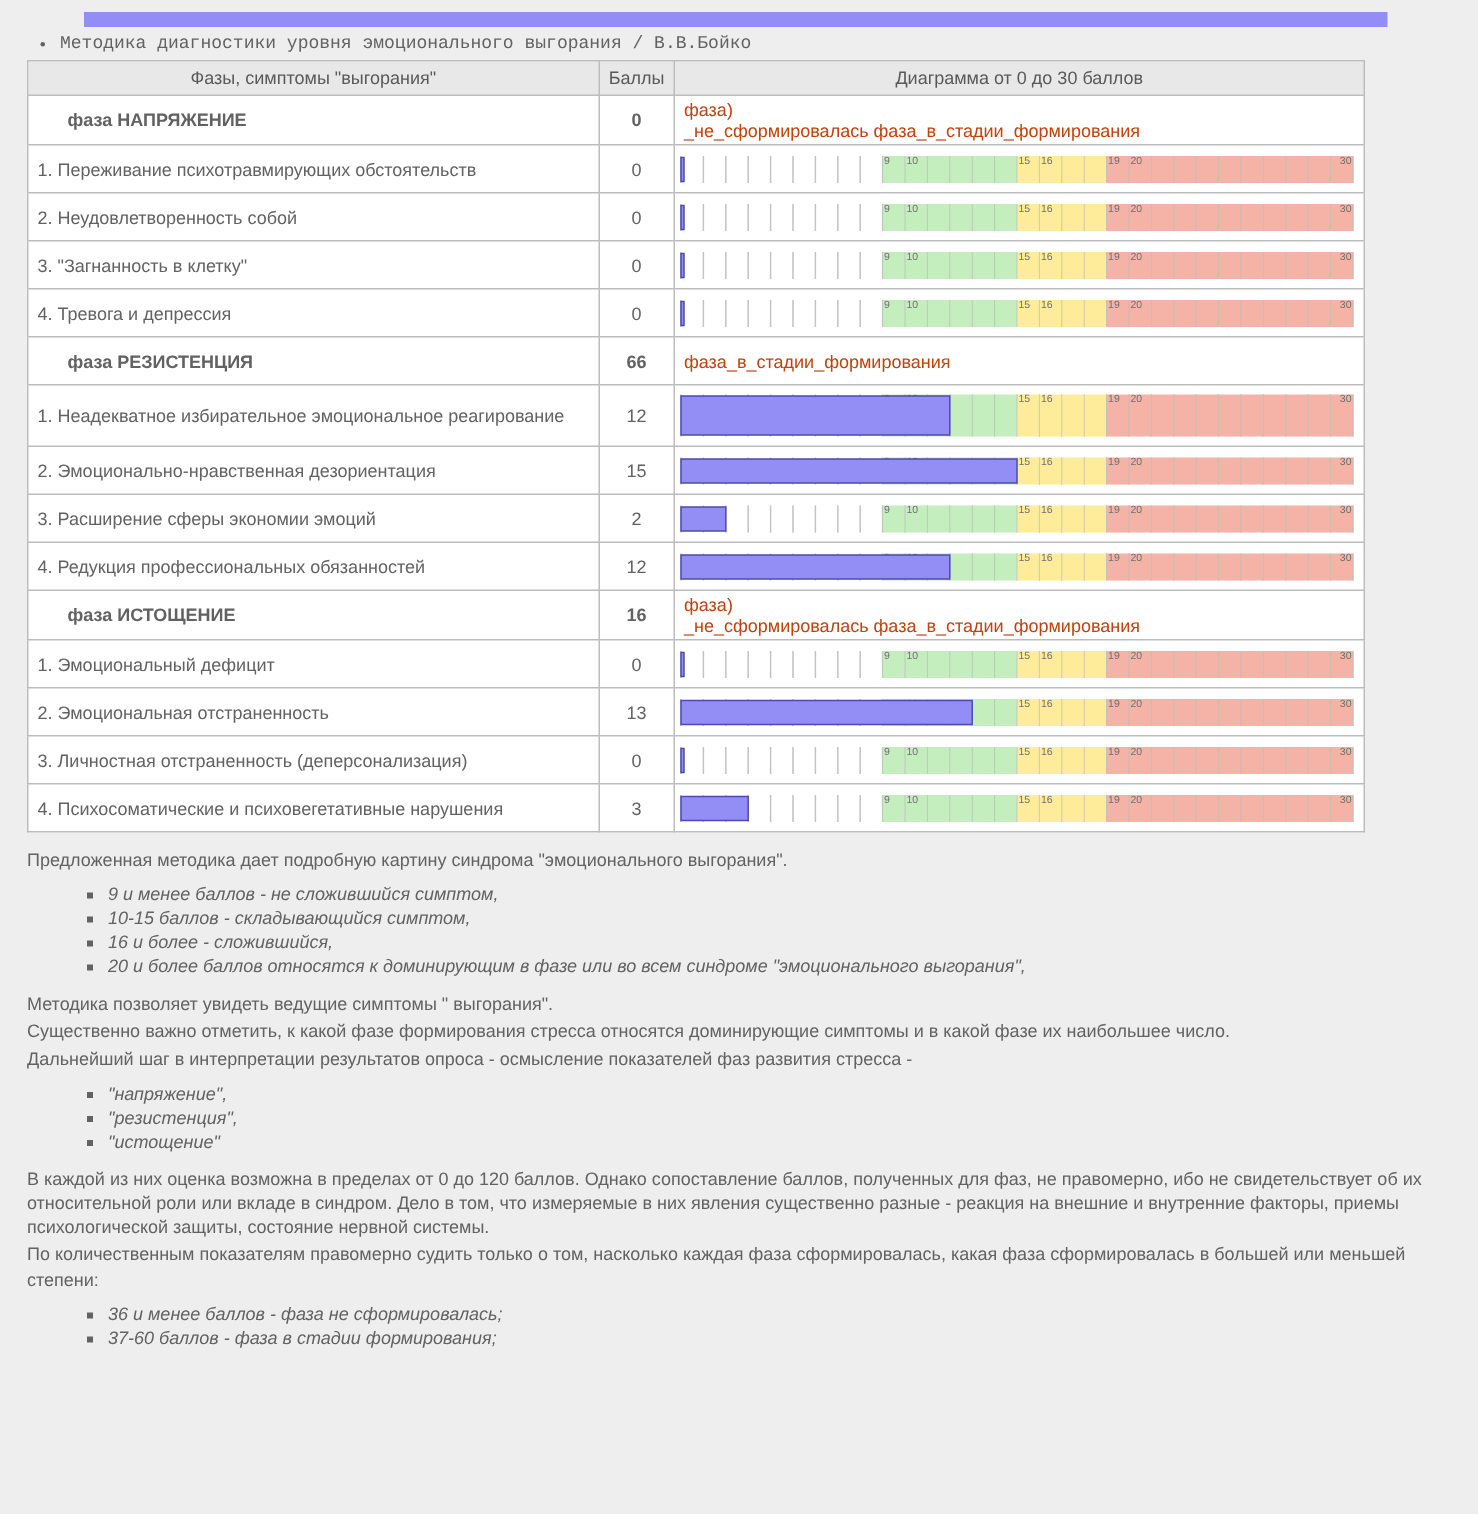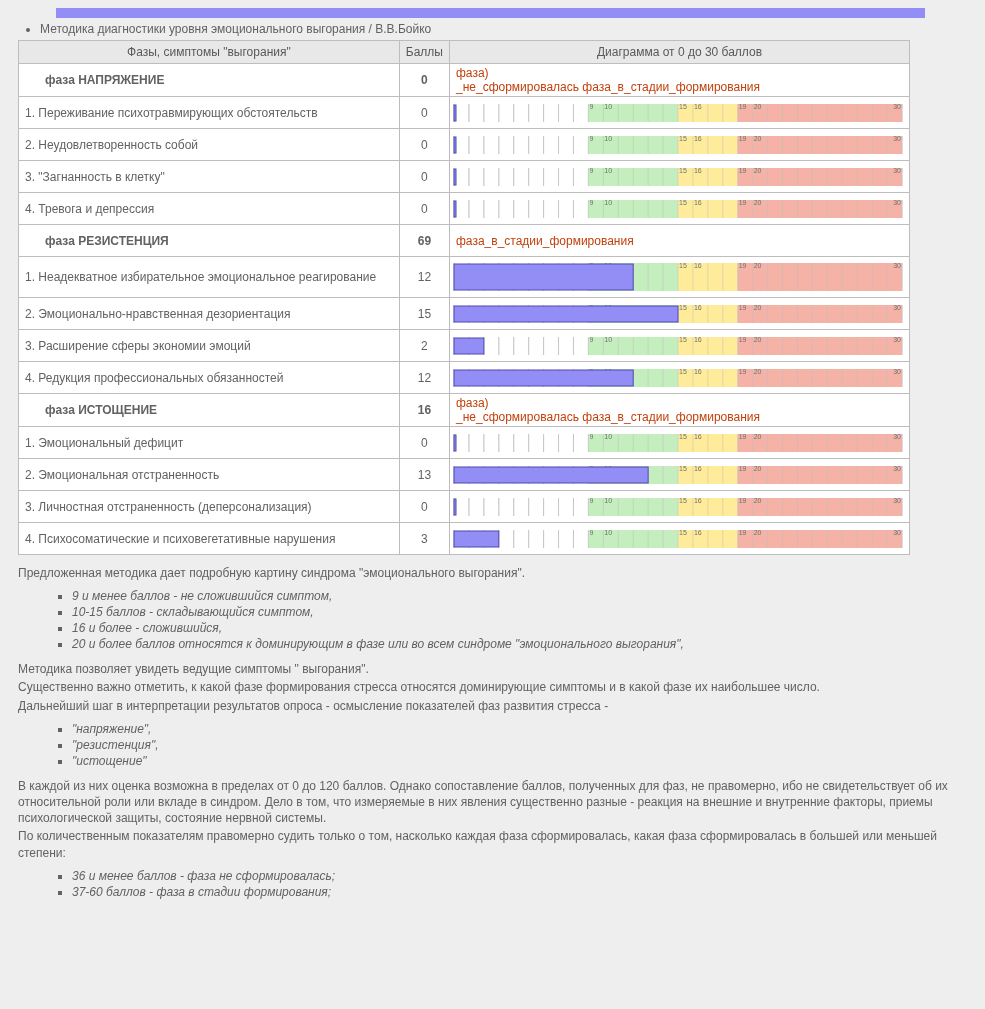--- a/index.html
+++ b/index.html
@@ -8,21 +8,21 @@
       padding: 0;
       background: #eeeeee;
       font-family: Arial, Helvetica, sans-serif;
       font-size: 12px;
       color: #626262;
       width: 985px;
     }
     .topbar { height: 10px; background: #938ef5; margin: 8px 60px 4px 56px; }
     .content { padding: 0 18px 10px; }
     ul.b1 { margin: 4px 0 4px 22px; padding: 0; list-style-type: disc; }
-    ul.b1 > li { margin: 0; }
+    ul.b1 > li { margin: 0; font-family: Liberation Mono, monospace; }
     table.main { width: 892px; border-collapse: collapse; margin: 2px 0 10px 0; background: #fff; }
     table.main th {
       background: #e8e8e8;
       border: 1px solid #bdbdbd;
       padding: 4px 6px;
       font-weight: normal;
       text-align: center;
       color: #595959;
     }
     table.main td {
@@ -385,21 +385,21 @@
               <text x="243.93333333333334" y="11" font-size="7" fill="#707070" text-anchor="start">16</text>
               <text x="288.73333333333335" y="11" font-size="7" fill="#707070" text-anchor="start">19</text>
               <text x="303.66666666666663" y="11" font-size="7" fill="#707070" text-anchor="start">20</text>
               <text x="451" y="11" font-size="7" fill="#707070" text-anchor="end">30</text>
               <rect x="4" y="7" width="2" height="16" fill="#938ef5" stroke="#4f4ab0" stroke-width="1"></rect>
             </svg>
           </td>
         </tr>
         <tr class="phase-row">
           <td class="name"><span class="ind">фаза РЕЗИСТЕНЦИЯ</span></td>
-          <td class="score">69</td>
+          <td class="score">66</td>
           <td class="diag-cell">
             <div class="diag-phase">фаза_в_стадии_формирования</div>
           </td>
         </tr>
         <tr>
           <td class="name">1. Неадекватное избирательное эмоциональное реагирование</td>
           <td class="score">12</td>
           <td class="diag-cell">
             <svg class="bar" width="456" height="40">
               <line x1="4" y1="6" x2="4" y2="34" stroke="#d0d0d0" stroke-width="1"></line>

